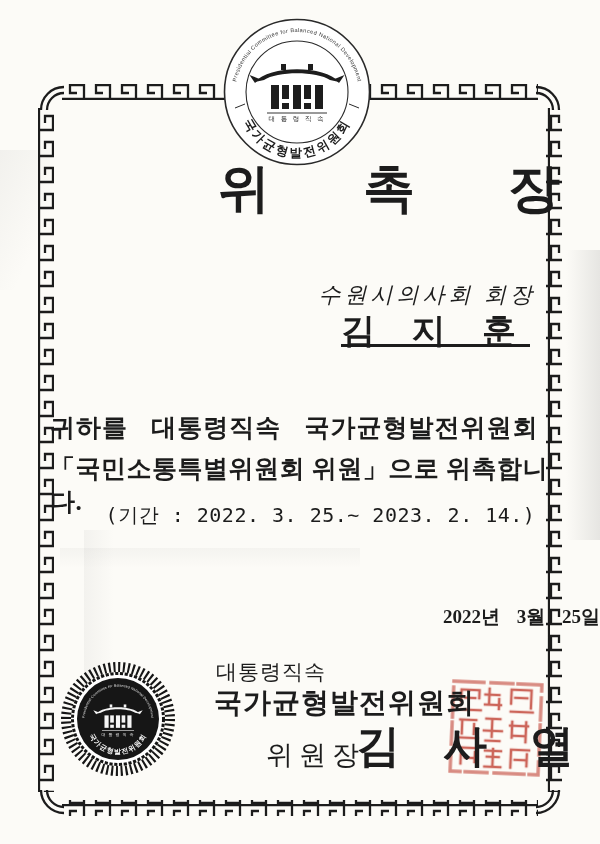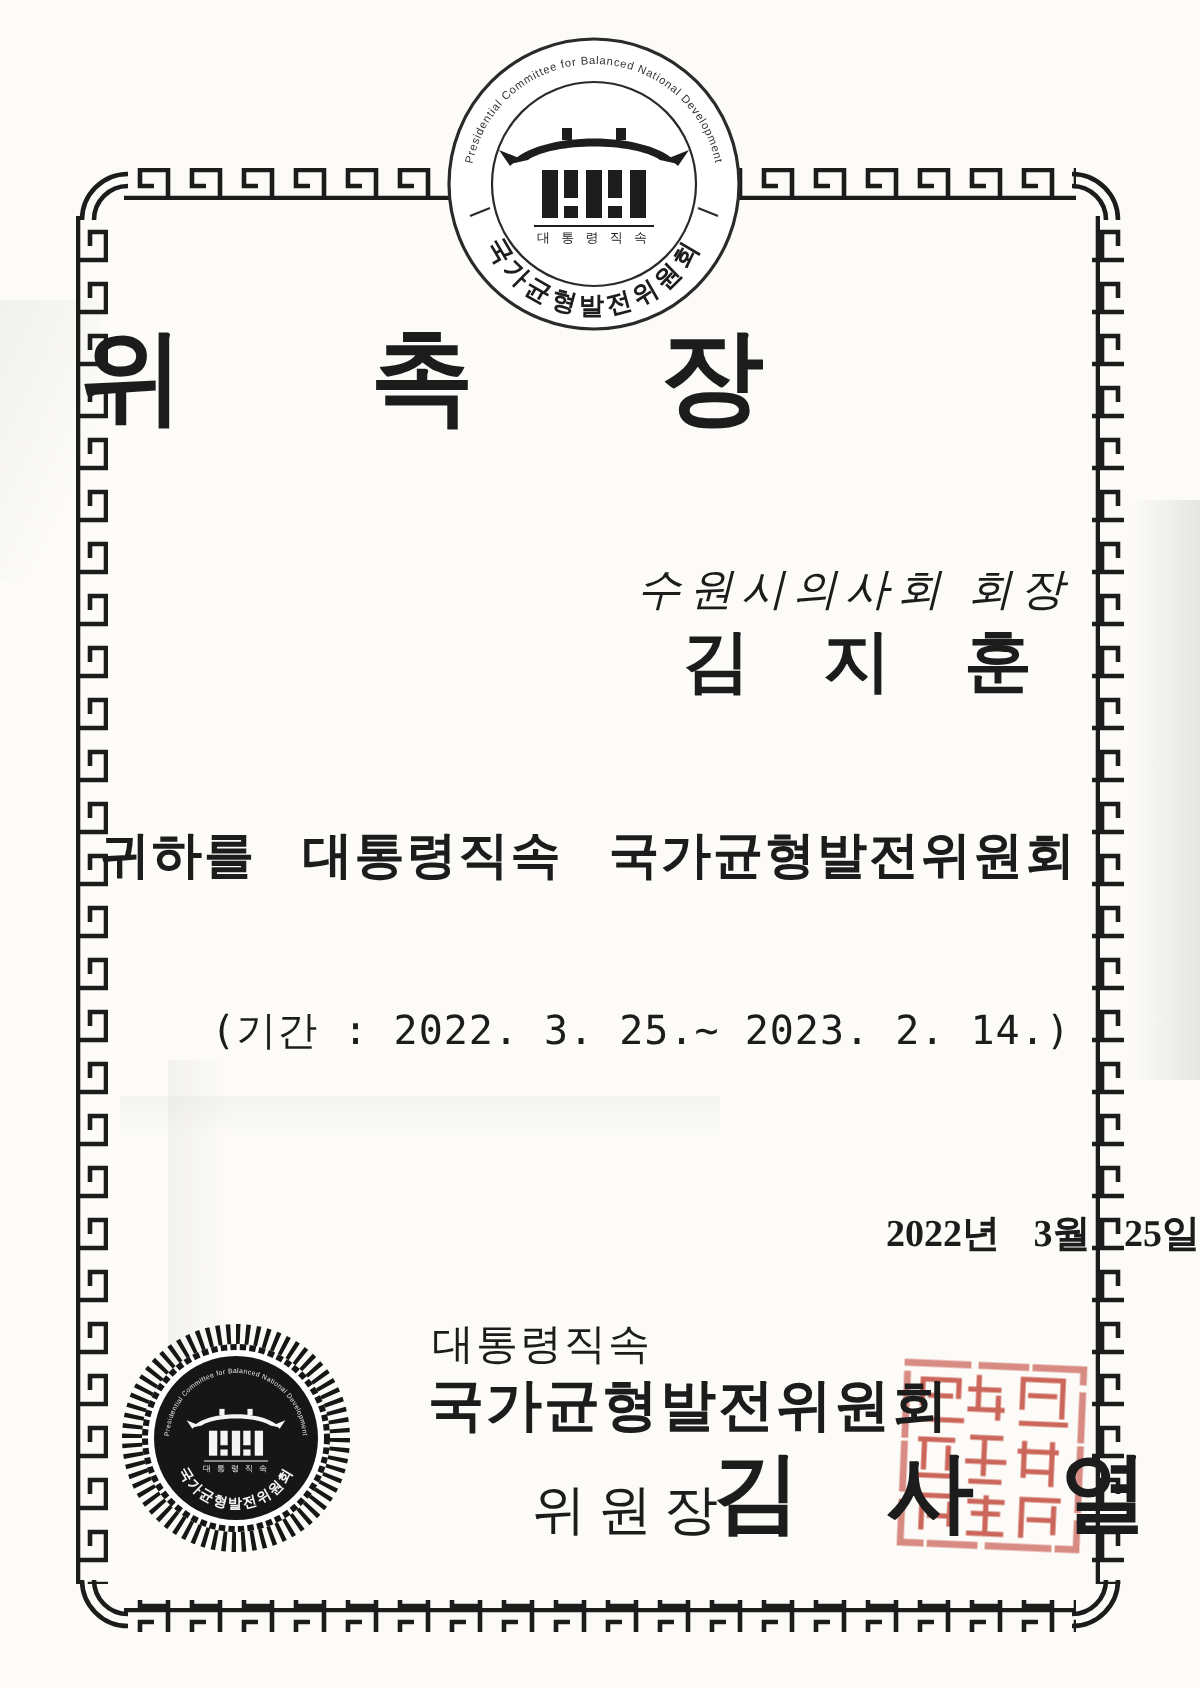--- a/index.html
+++ b/index.html
@@ -18,24 +18,24 @@
   .streak.right{left:566px;top:250px;width:34px;height:290px;
     background:linear-gradient(to right,rgba(255,255,255,0),rgba(130,130,130,.18));}
   .streak.left{left:84px;top:530px;width:30px;height:180px;
     background:linear-gradient(to right,rgba(120,120,120,.07),rgba(255,255,255,0));}
   .streak.topleft{left:0px;top:150px;width:50px;height:140px;
     background:linear-gradient(115deg,rgba(120,120,120,.08),rgba(255,255,255,0) 70%);}
   .streak.mid{left:60px;top:548px;width:300px;height:20px;
     background:linear-gradient(to bottom,rgba(120,120,120,.06),rgba(255,255,255,0));}
 
   .doc-number{left:74px;top:103px;font-size:21px;font-weight:700;letter-spacing:.5px;}
-  .title{left:0;right:0;top:154px;text-align:left;font-size:52px;font-weight:700;
+  .title{left:0;right:0;top:154px;text-align:right;font-size:52px;font-weight:700;
     letter-spacing:40px;padding-left:40px;}
   .recipient-org{right:64px;top:280px;font-size:22px;letter-spacing:4px;font-weight:400;font-style:italic;}
-  .recipient-name{right:70px;top:308px;font-size:34px;font-weight:700;letter-spacing:14px;}
+  .recipient-name{right:70px;top:308px;font-size:34px;font-weight:700;letter-spacing:14px;text-decoration:underline;}
   .body-block{left:50px;right:50px;top:411px;text-align:left;font-weight:700;}
   .body-line1{font-size:25px;letter-spacing:1px;word-spacing:16px;}
   .body-line2{font-size:25px;letter-spacing:.5px;margin-top:8px;}
   .term-line{left:0;right:0;top:502px;text-align:center;font-size:20px;
     font-family:"DejaVu Sans Mono","Liberation Mono",monospace;letter-spacing:.5px;padding-left:41px;}
   .issue-date{left:0;right:0;top:604px;text-align:right;font-size:19px;font-weight:700;
     word-spacing:12px;font-family:Liberation Serif, serif;}
   .issuer-affiliation{left:216px;top:658px;font-size:21px;letter-spacing:1px;}
   .issuer-org{left:214px;top:684px;font-size:28px;font-weight:700;letter-spacing:1px;}
   .signer-title{left:266px;top:737px;font-size:27px;letter-spacing:6px;}
@@ -121,20 +121,21 @@
   </svg>
 
 
   <div class="abs txt title">위 촉 장</div>
 
   <div class="abs txt recipient-org">수원시의사회 회장</div>
   <div class="abs txt recipient-name">김 지 훈</div>
 
   <div class="abs txt body-block">
     <div class="body-line1">귀하를 대통령직속 국가균형발전위원회</div>
+    <div class="body-line2">「국민소통특별위원회 위원」으로 위촉합니다.</div>
   </div>
 
   <div class="abs txt term-line">(기간 : 2022. 3. 25.~ 2023. 2. 14.)</div>
 
   <div class="abs txt issue-date">2022년 3월 25일</div>
 
   <div class="abs txt issuer-affiliation">대통령직속</div>
   <div class="abs txt issuer-org">국가균형발전위원회</div>
   <div class="abs txt signer-name">김 사 열</div>
   <div class="abs txt signer-title">위원장</div>

